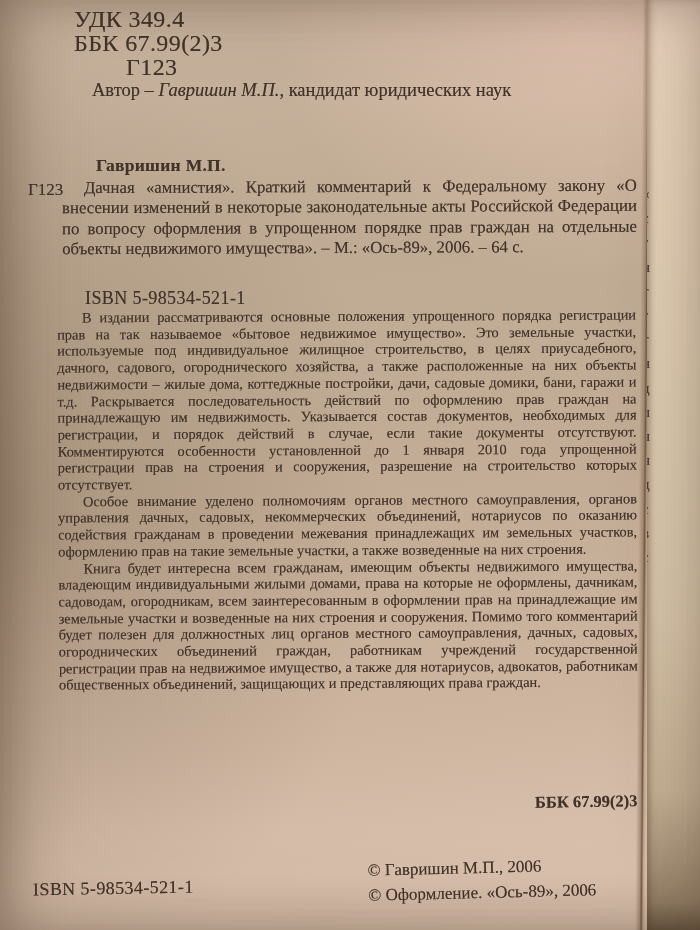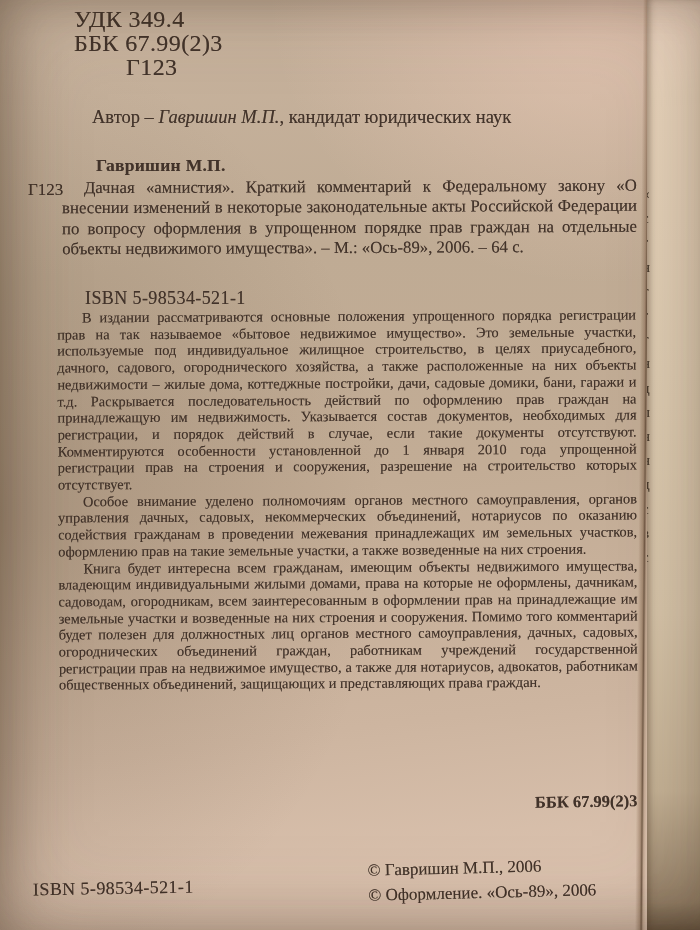--- a/index.html
+++ b/index.html
@@ -16,21 +16,21 @@
       linear-gradient(173deg,#c9b49f 0%,#bfab94 28%,#c2ac95 52%,#cdb5a0 76%,#e0c7b4 100%);
     color:#42332a;
   }
   .photo *{position:absolute;}
   .txt{text-shadow:0 0 0.6px rgba(66,51,42,0.55);}
 
   .codes{left:30px;top:7px;font-size:24px;line-height:24px;letter-spacing:0.4px;position:absolute;margin-left:44px;}
   .codes div{position:static;}
   .codes .sign{margin-left:52px;}
 
-  .author-line{left:92px;top:107px;font-size:18.5px;white-space:nowrap;}
+  .author-line{left:92px;top:80px;font-size:18.5px;white-space:nowrap;}
   .author-line span{position:static;}
   .author-line .it{font-style:italic;}
 
   .card-author{left:96px;top:155px;font-size:17.5px;font-weight:bold;letter-spacing:0.3px;}
   .card-code{left:28px;top:180px;font-size:17px;}
   .card-biblio{left:62px;top:177px;width:575px;margin:0;font-size:16.8px;line-height:20.4px;
     text-align:justify;text-indent:22px;transform:rotate(-0.25deg);}
   .card-isbn{left:85px;top:288px;font-size:18px;letter-spacing:0.4px;}
 
   .annotation{left:58px;top:308px;width:579px;font-size:14.4px;line-height:16.7px;

